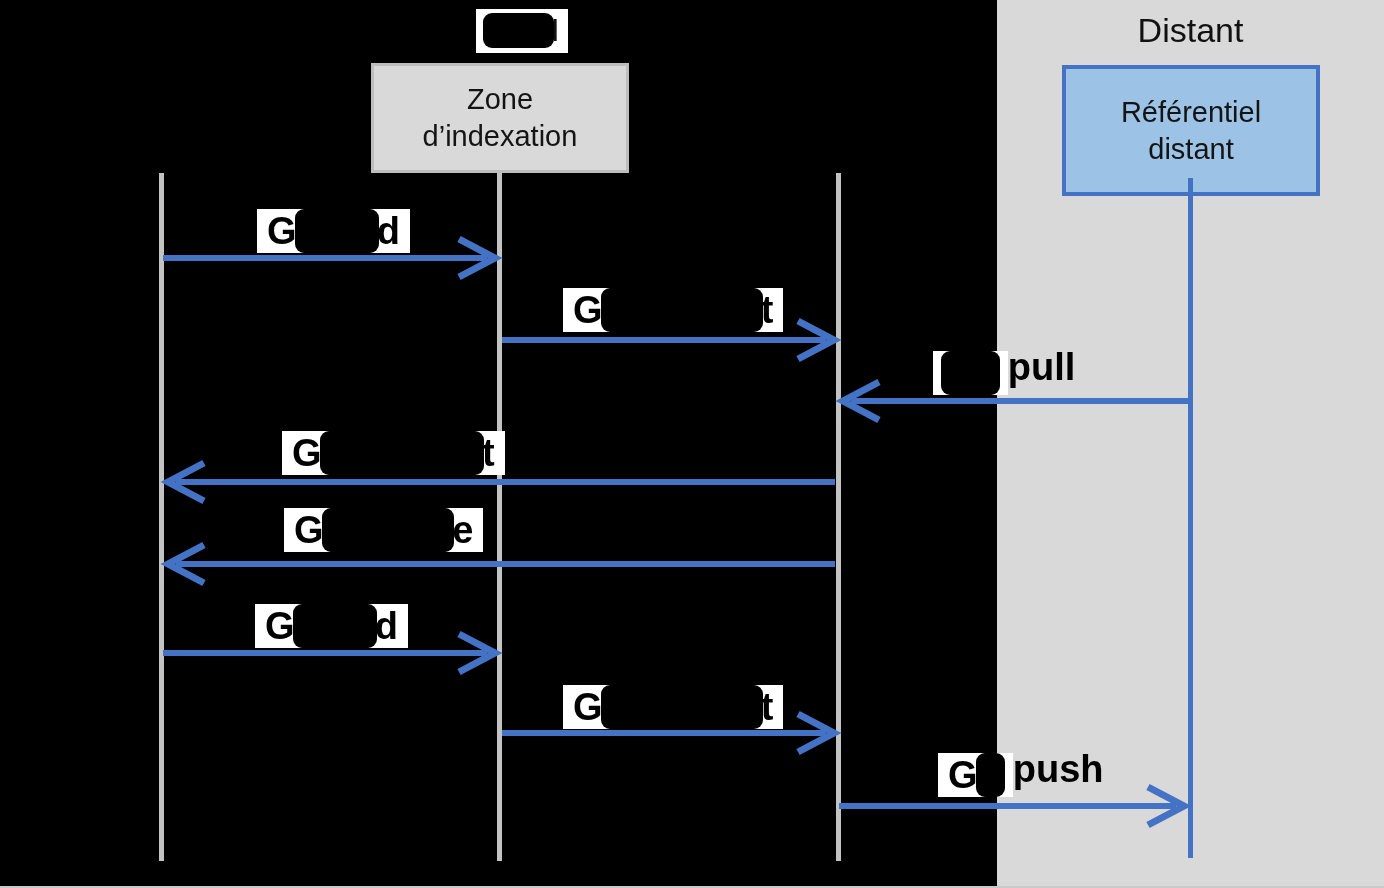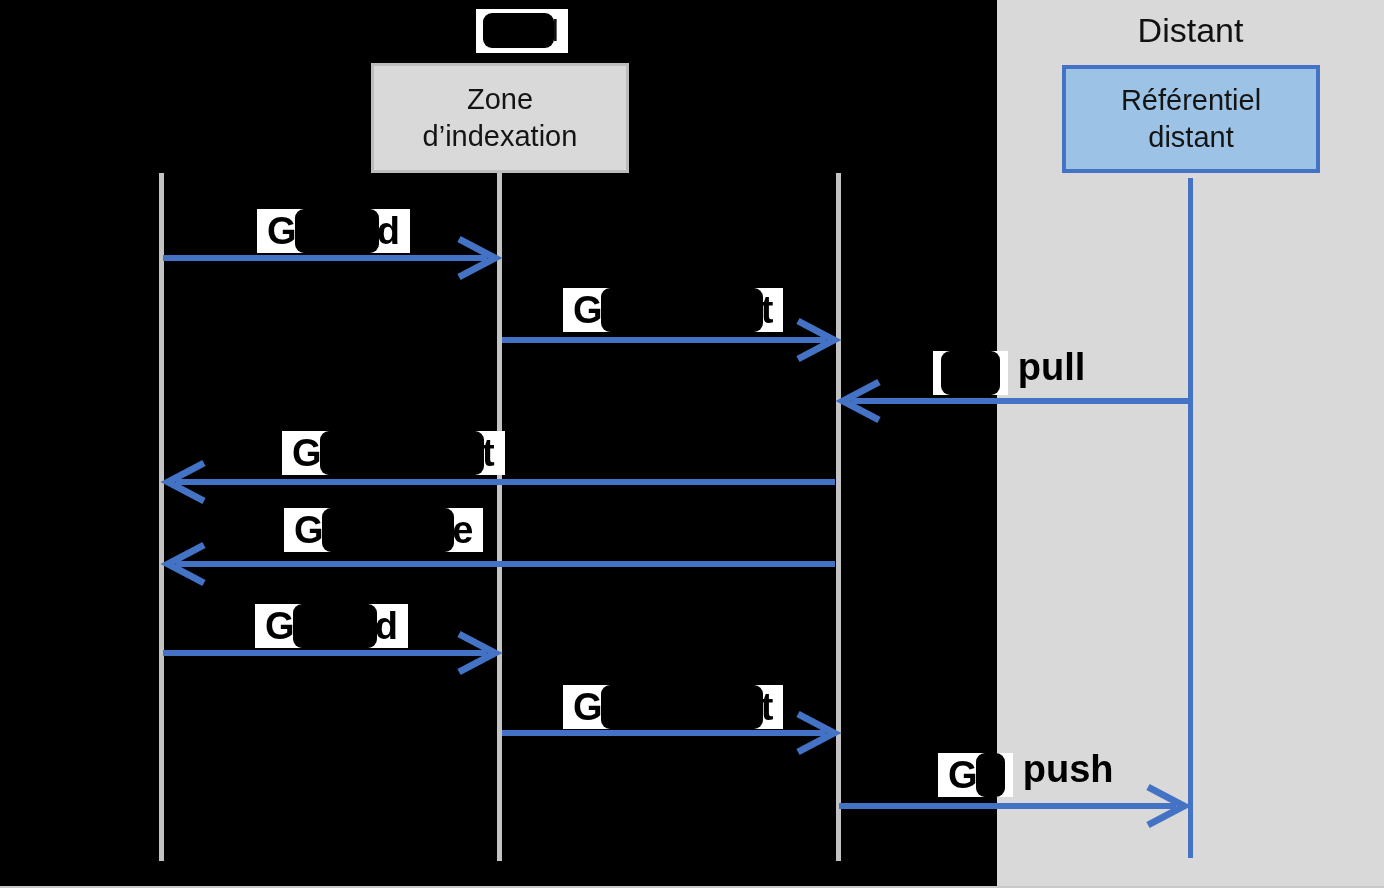--- a/index.html
+++ b/index.html
@@ -16,38 +16,38 @@
   .lane-box{
     position:absolute;top:63px;height:110px;box-sizing:border-box;
     background:#d9d9d9;border:3px solid #bdbdbd;
     display:flex;align-items:center;justify-content:center;text-align:center;
     font-size:29px;line-height:37px;color:#141414;white-space:pre-line;
   }
   .lane-1{left:33px;width:258px;}
   .lane-2{left:371px;width:258px;}
   .lane-3{left:711px;width:256px;}
   .lane-4{
-    left:1062px;width:258px;top:65px;height:108px;
+    left:1062px;width:258px;top:65px;height:131px;
     background:#9cc3e5;border:4px solid #4472c4;
   }
   
   .lifeline{position:absolute;width:5px;top:173px;height:688px;background:#c3c3c3;}
   .ll-1{left:159px;}
   .ll-2{left:497px;}
   .ll-3{left:836px;}
   .ll-4{left:1188px;top:178px;height:680px;background:#4472c4;}
   
   svg.arrows{position:absolute;left:0;top:0;}
   svg.arrows line{stroke:#4472c4;stroke-width:6;}
   svg.arrows polyline{stroke:#4472c4;stroke-width:7;fill:none;stroke-linejoin:miter;}
   
   .msg{position:absolute;font-size:38px;font-weight:bold;color:#000;white-space:nowrap;}
   .hl{display:inline-block;background:#ffffff;padding:4px 10px;line-height:36px;}
   .redacted{background:#000;color:transparent;border-radius:9px;padding:1px 3px;margin:0 -2px;}
-  .tail{color:#000;margin-left:10px;vertical-align:6px;}
+  .tail{color:#000;vertical-align:6px;}
   .zone-title.local .hl{font-weight:400;padding:4px 9px;}
   .m-1{left:257px;top:204px;}
   .m-2{left:563px;top:283px;}
   .m-3{left:933px;top:346px;}
   .m-4{left:282px;top:426px;}
   .m-5{left:284px;top:503px;}
   .m-6{left:255px;top:599px;}
   .m-7{left:563px;top:680px;}
   .m-8{left:938px;top:748px;}
   .bottom-edge{position:absolute;left:0;bottom:0;width:1384px;height:2px;background:#c9c9c9;}

